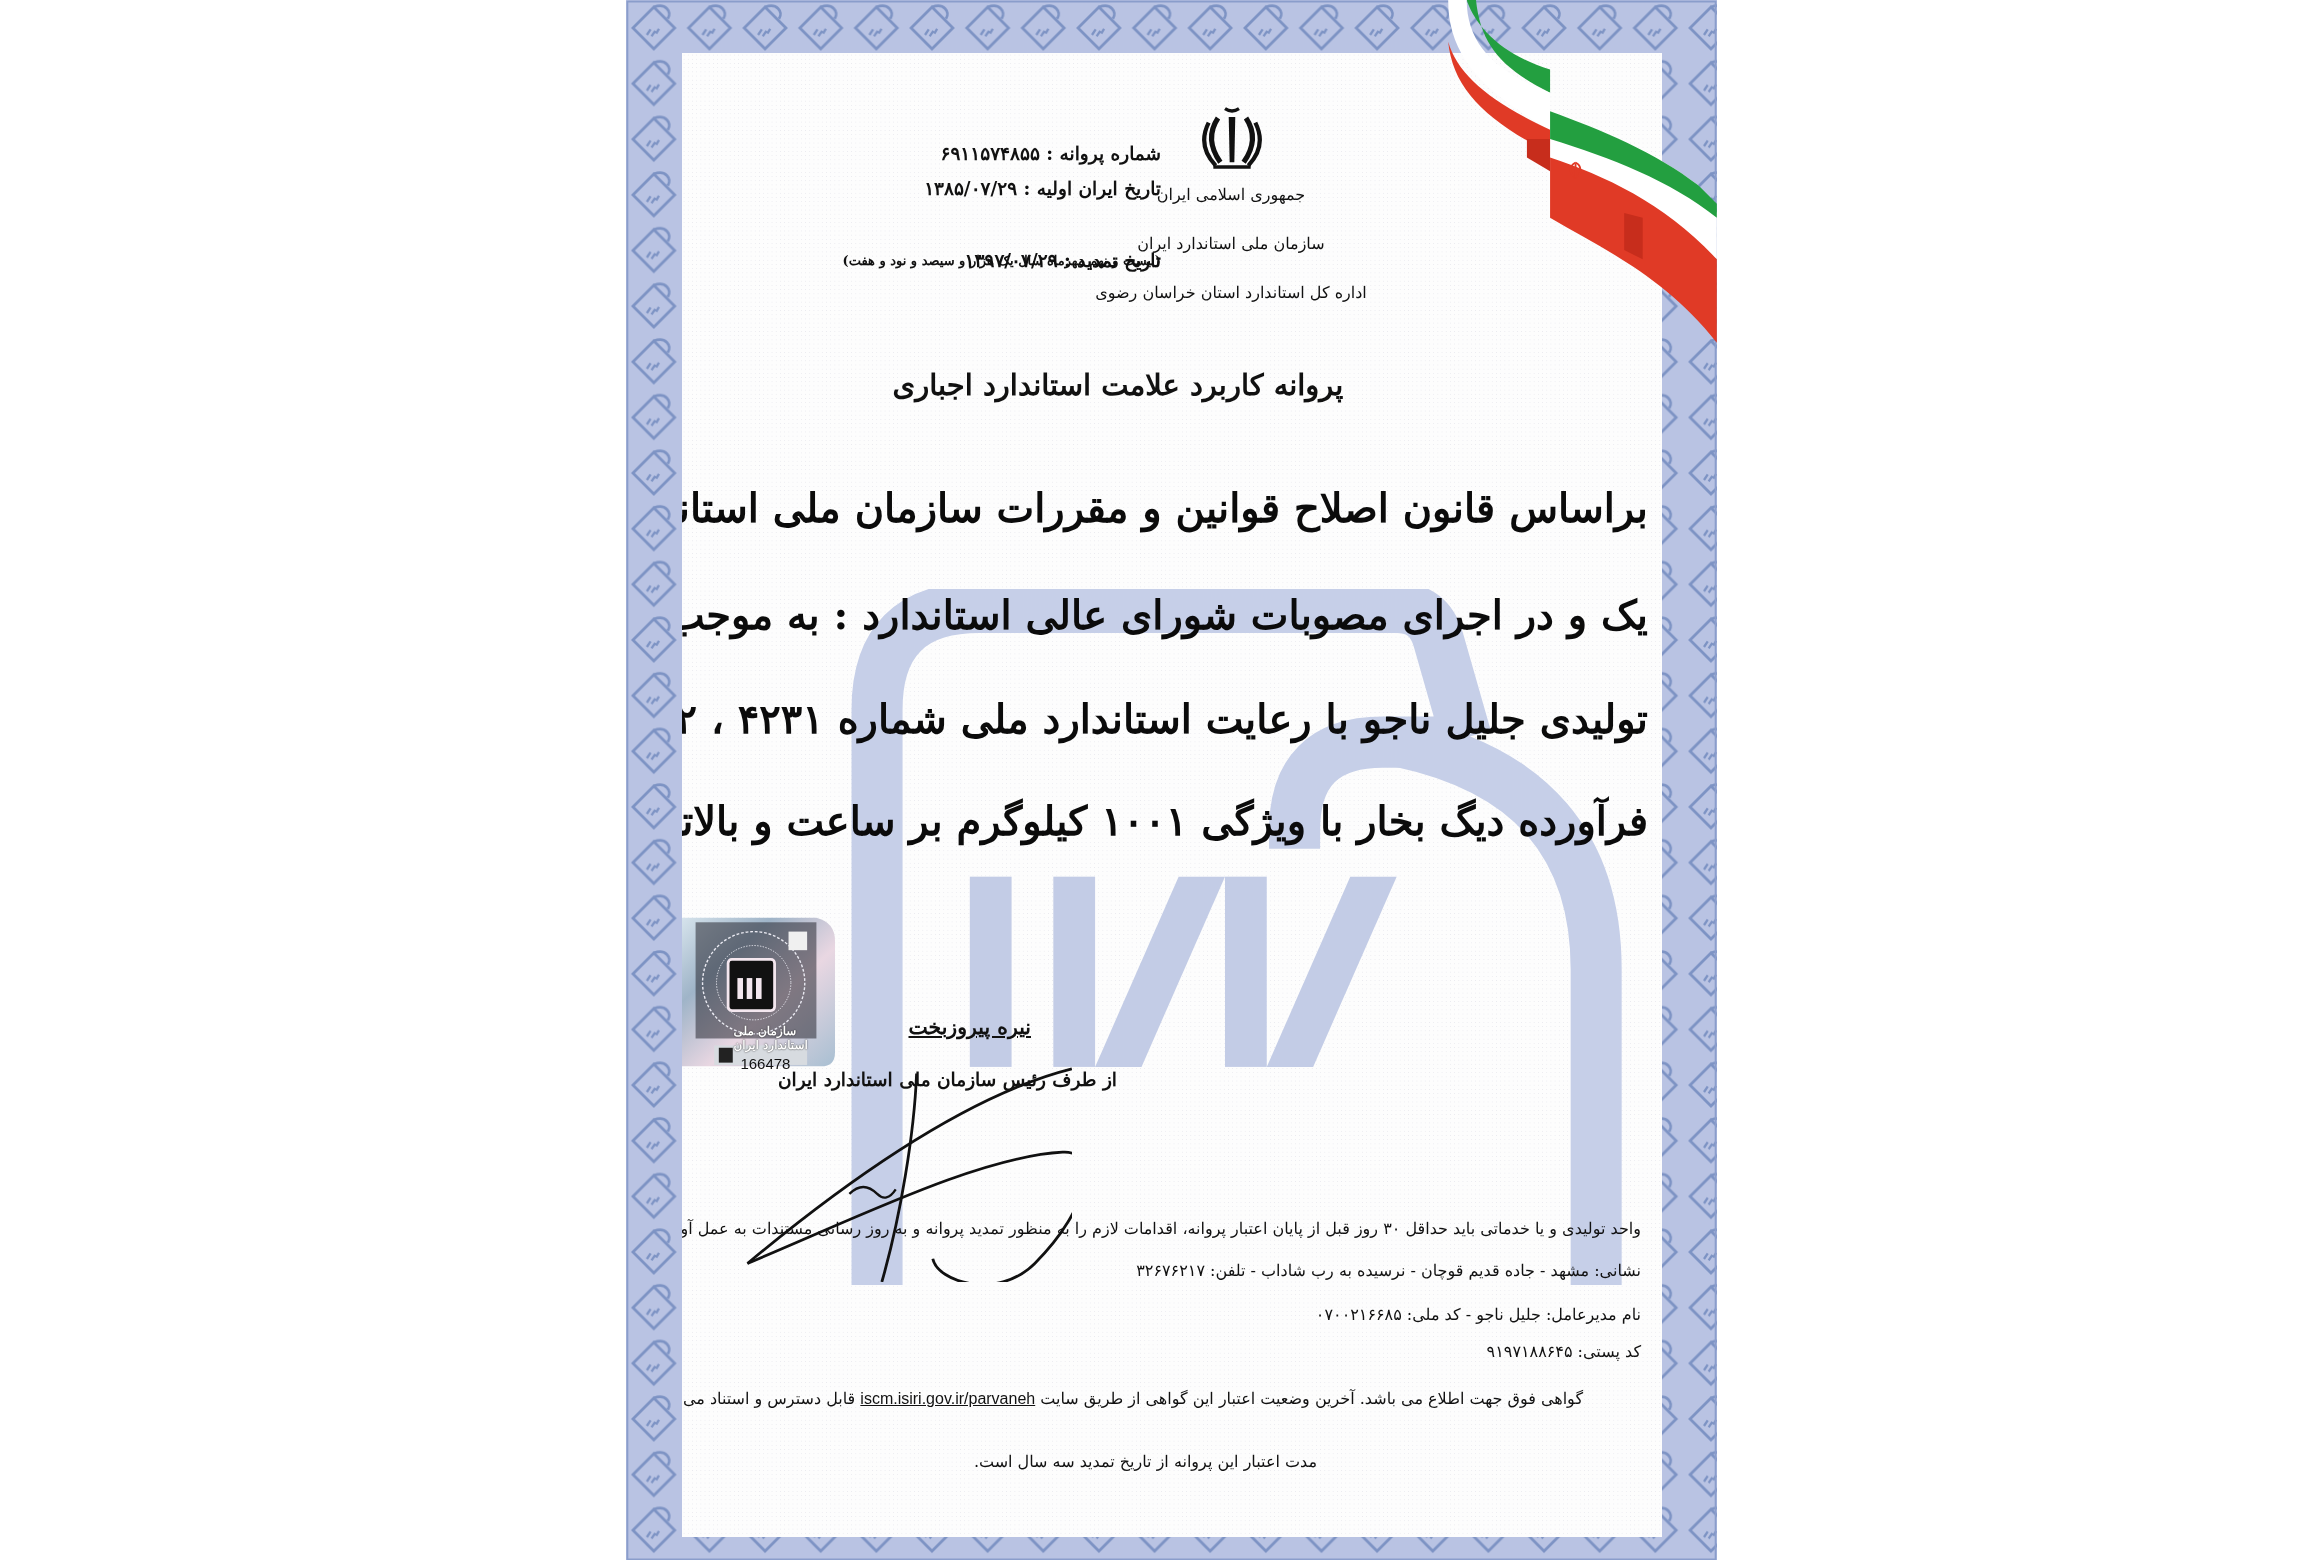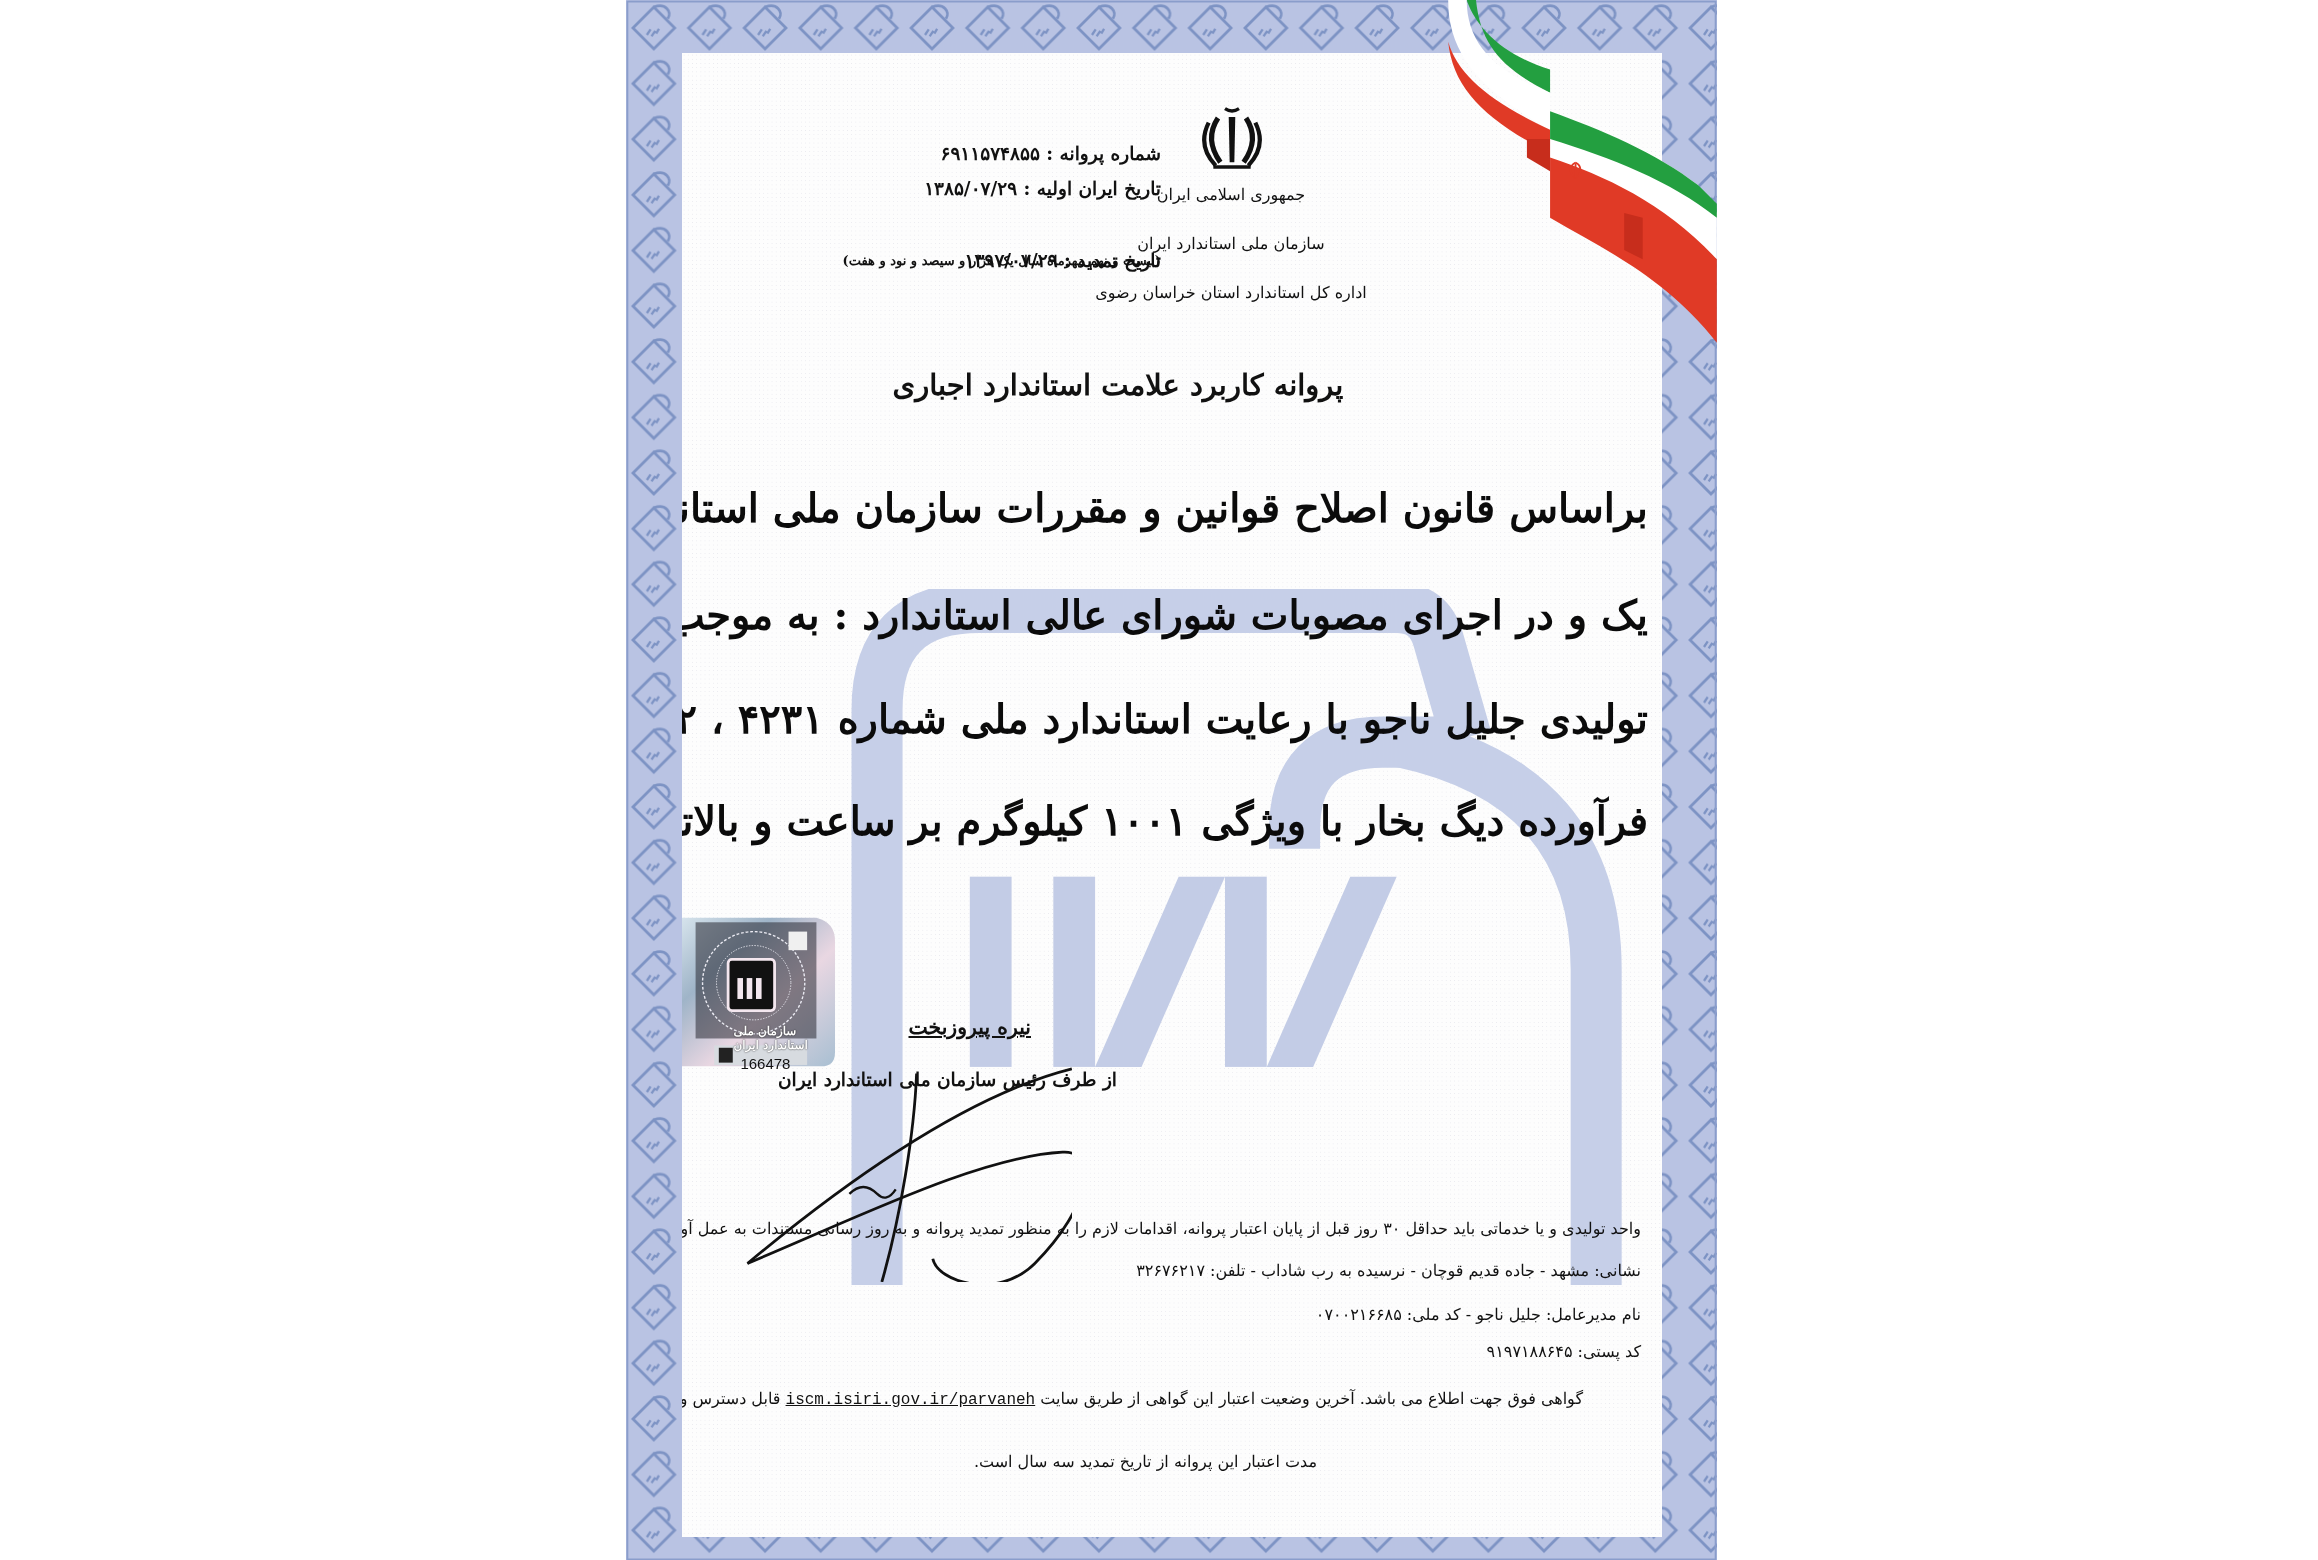--- a/index.html
+++ b/index.html
@@ -125,21 +125,21 @@
       <path d="M385 70 C380 200 350 380 310 520" fill="none" stroke="#111" stroke-width="6"></path>
       <path d="M240 330 q30 -30 60 0 q20 20 40 -10" fill="none" stroke="#111" stroke-width="5"></path>
     </svg>
 
     <div class="abs foot rtl" style="right:21px; top:1166px;">واحد تولیدی و یا خدماتی باید حداقل ۳۰ روز قبل از پایان اعتبار پروانه، اقدامات لازم را به منظور تمدید پروانه و به روز رسانی مستندات به عمل آورد.</div>
     <div class="abs foot rtl" style="right:21px; top:1208px;">نشانی: مشهد - جاده قدیم قوچان - نرسیده به رب شاداب - تلفن: ۳۲۶۷۶۲۱۷</div>
     <div class="abs foot rtl" style="right:21px; top:1252px;">نام مدیرعامل: جلیل ناجو - کد ملی: ۰۷۰۰۲۱۶۶۸۵</div>
     <div class="abs foot rtl" style="right:21px; top:1289px;">کد پستی: ۹۱۹۷۱۸۸۶۴۵</div>
     <div class="abs foot rtl" style="right:79px; top:1336px;">
       <span>گواهی فوق جهت اطلاع می باشد. آخرین وضعیت اعتبار این گواهی از طریق سایت</span>
-      <span style="font-family:Liberation Mono, monospace; text-decoration:underline;">iscm.isiri.gov.ir/parvaneh</span>
+      <span style="font-family:Liberation Sans, sans-serif; text-decoration:underline;">iscm.isiri.gov.ir/parvaneh</span>
       <span>قابل دسترس و استناد می باشد.</span>
     </div>
     <div class="abs foot rtl" style="right:345px; top:1375px;margin-top:24px;">مدت اعتبار این پروانه از تاریخ تمدید سه سال است.</div>
   </div>
 
   <svg class="ribbon" viewBox="0 0 580 760" xmlns="http://www.w3.org/2000/svg">
     <path d="M0 0 L60 0 C70 100 120 150 220 200 L220 150 C120 120 60 60 40 0 Z" fill="#239f40"></path>
     <path d="M0 0 C0 110 60 190 220 280 L220 200 C110 160 40 100 40 0 Z" fill="#ffffff"></path>
     <path d="M0 90 C10 190 80 260 220 330 L220 280 C90 220 20 160 0 90 Z" fill="#e03a26"></path>
     <path d="M220 240 C330 280 450 330 540 400 L580 460 L580 560 C470 470 340 430 220 390 Z" fill="#ffffff"></path>

